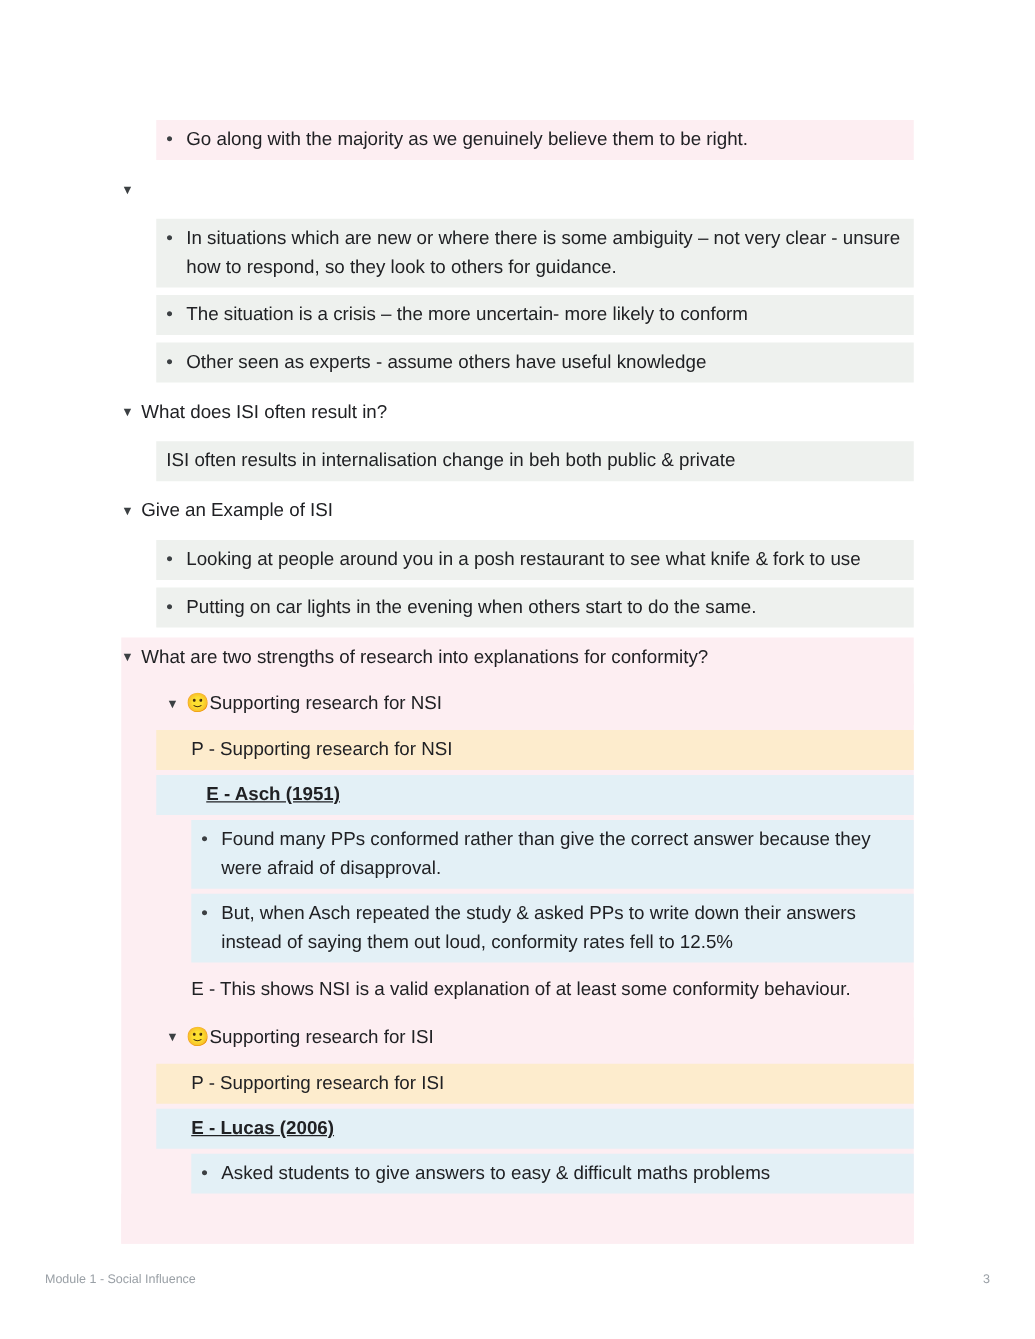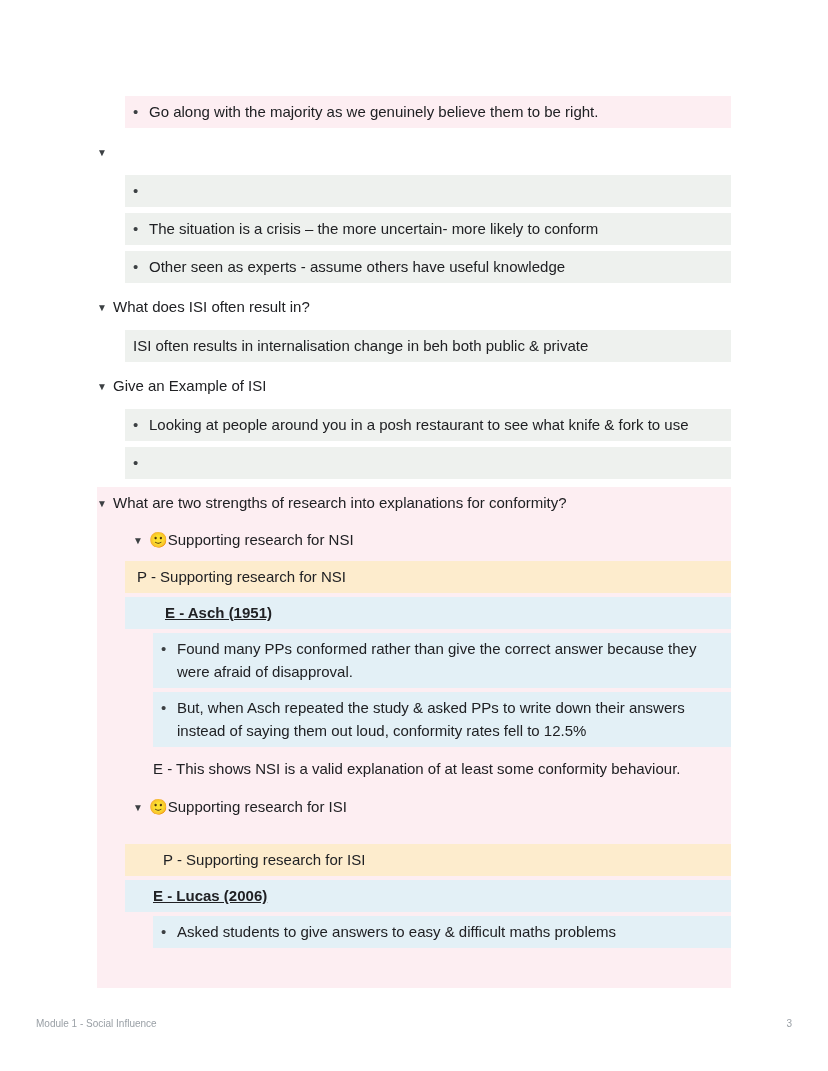--- a/index.html
+++ b/index.html
@@ -127,20 +127,21 @@
       <span class="bullet">•</span>
       <span class="txt">Go along with the majority as we genuinely believe them to be right.</span>
     </div>
 
     <div class="row head-row indent-0" style="margin-top:8px;">
       <span class="arrow">▼</span>
     </div>
 
     <div class="row band band-gray indent-1" style="margin-top:6px;">
       <span class="bullet">•</span>
+      <span class="txt">In situations which are new or where there is some ambiguity – not very clear - unsure how to respond, so they look to others for guidance.</span>
     </div>
 
     <div class="row band band-gray indent-1" style="margin-top:6px;">
       <span class="bullet">•</span>
       <span class="txt">The situation is a crisis – the more uncertain- more likely to conform</span>
     </div>
 
     <div class="row band band-gray indent-1" style="margin-top:6px;">
       <span class="bullet">•</span>
       <span class="txt">Other seen as experts - assume others have useful knowledge</span>
@@ -160,36 +161,37 @@
       <span class="txt">Give an Example of ISI</span>
     </div>
 
     <div class="row band band-gray indent-1" style="margin-top:6px;">
       <span class="bullet">•</span>
       <span class="txt">Looking at people around you in a posh restaurant to see what knife &amp; fork to use</span>
     </div>
 
     <div class="row band band-gray indent-1" style="margin-top:6px;">
       <span class="bullet">•</span>
+      <span class="txt">Putting on car lights in the evening when others start to do the same.</span>
     </div>
 
     <div class="group-pink" style="margin-top:8px;">
 
       <div class="row head-row indent-0" style="padding-left:0;">
         <span class="arrow">▼</span>
         <span class="txt">What are two strengths of research into explanations for conformity?</span>
       </div>
 
       <div class="row band band-pink indent-1" style="margin-top:4px;">
         <span class="arrow">▼</span>
         <span class="emoji">🙂</span>
         <span class="txt">Supporting research for NSI</span>
       </div>
 
-      <div class="row band band-peach indent-1" style="margin-top:4px; padding-left:12px;">
+      <div class="row band band-peach indent-1" style="margin-top:4px; padding-left:28px;">
         <span class="txt">P - Supporting research for NSI</span>
       </div>
 
       <div class="row band band-blue indent-1" style="margin-top:4px; padding-left:40px;">
         <span class="txt underline-bold">E - Asch (1951)</span>
       </div>
 
       <div class="row band band-blue indent-2" style="margin-top:4px;">
         <span class="bullet">•</span>
         <span class="txt">Found many PPs conformed rather than give the correct answer because they were afraid of disapproval.</span>
@@ -203,21 +205,21 @@
       <div class="row band band-rose indent-1" style="margin-top:6px; padding-left:28px;align-items:flex-end;">
         <span class="txt">E - This shows NSI is a valid explanation of at least some conformity behaviour.</span>
       </div>
 
       <div class="row band band-pink indent-1" style="margin-top:6px;">
         <span class="arrow">▼</span>
         <span class="emoji">🙂</span>
         <span class="txt">Supporting research for ISI</span>
       </div>
 
-      <div class="row band band-peach indent-1" style="margin-top:20px; padding-left:38px;">
+      <div class="row band band-peach indent-1" style="margin-top:4px; padding-left:28px;">
         <span class="txt">P - Supporting research for ISI</span>
       </div>
 
       <div class="row band band-blue indent-1" style="margin-top:4px; padding-left:28px;">
         <span class="txt underline-bold">E - Lucas (2006)</span>
       </div>
 
       <div class="row band band-blue indent-2" style="margin-top:4px;">
         <span class="bullet">•</span>
         <span class="txt">Asked students to give answers to easy &amp; difficult maths problems</span>

